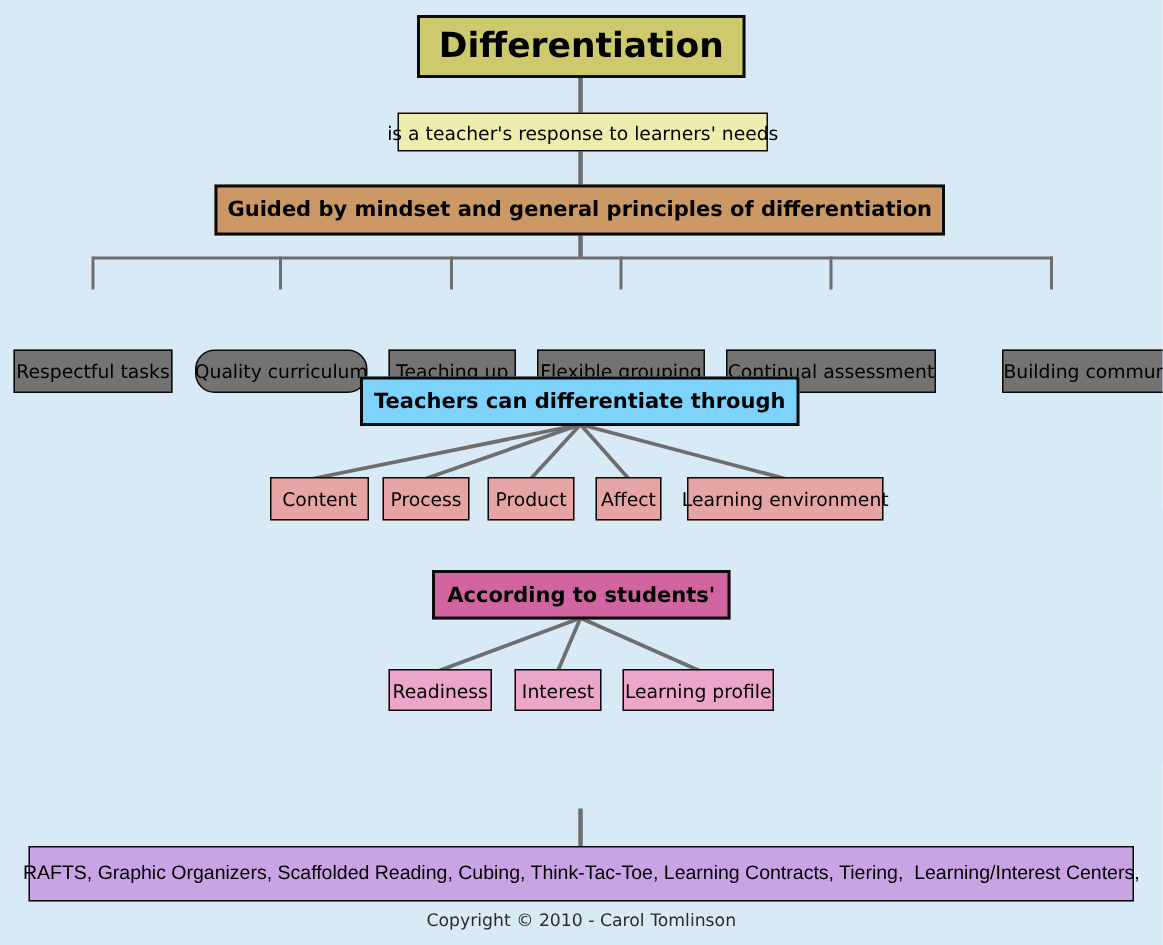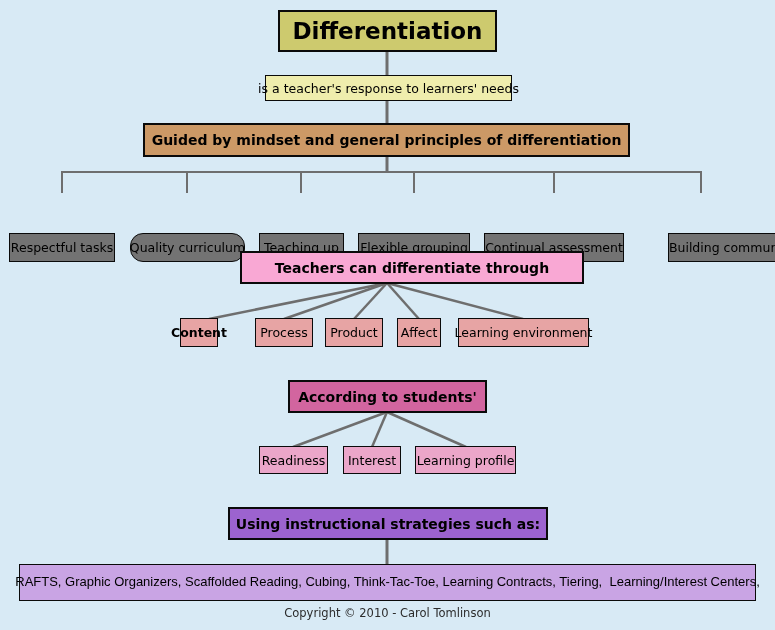--- a/index.html
+++ b/index.html
@@ -19,23 +19,23 @@
   .title-box{left:278px;top:10px;width:219px;height:42px;background:#cdca6e;border:2px solid #0a0a0a;font-weight:bold;font-size:23px;}
   .def-box{left:265px;top:75px;width:247px;height:26px;background:#efedad;border:1px solid #0a0a0a;font-size:12.5px;}
   .guided-box{left:143px;top:123px;width:487px;height:34px;background:#cc9966;}
   .p-row{top:193px;height:29px;background:#737373;border-width:1px;margin-top:40px;}
   .p1{left:9px;width:106px;}
   .p2{left:130px;width:115px;border-radius:13px;}
   .p3{left:259px;width:85px;}
   .p4{left:358px;width:112px;text-align:center;}
   .p5{left:484px;width:140px;}
   .p6{left:668px;width:127px;}
-  .red-box{left:240px;top:251px;width:344px;height:33px;background:#f9a8d4;}
+  .red-box{left:240px;top:251px;width:293px;height:33px;background:#7dd3fc;}
   .d-row{top:318px;height:29px;background:#e7a4a4;}
-  .d1{left:180px;width:38px;font-weight:bold;}
+  .d1{left:180px;width:66px;}
   .d2{left:255px;width:58px;text-align:center;}
   .d3{left:325px;width:58px;}
   .d4{left:397px;width:44px;}
   .d5{left:458px;width:131px;}
   .pink-box{left:288px;top:380px;width:199px;height:33px;background:#d2659f;}
   .s-row{top:446px;height:28px;background:#eba6c9;}
   .s1{left:259px;width:69px;}
   .s2{left:343px;width:58px;}
   .s3{left:415px;width:101px;}
   .purple-box{left:228px;top:507px;width:320px;height:33px;background:#9c63cf;}
@@ -104,21 +104,20 @@
   <div class="box leaf d-row d3">Product</div>
   <div class="box leaf d-row d4">Affect</div>
   <div class="box leaf d-row d5">Learning environment</div>
 
   <div class="box hdr pink-box">According to students'</div>
 
   <div class="box leaf s-row s1">Readiness</div>
   <div class="box leaf s-row s2">Interest</div>
   <div class="box leaf s-row s3">Learning profile</div>
 
-  <div class="box hdr purple-box">Using instructional strategies such as:</div>
 
   <div class="box strat-box">
     <div class="strat-line">RAFTS, Graphic Organizers, Scaffolded Reading, Cubing, Think-Tac-Toe, Learning Contracts, Tiering,  Learning/Interest Centers,</div>
   </div>
 
   <div class="copyright">Copyright © 2010 - Carol Tomlinson</div>
 
 </div>
 
 </body></html>

